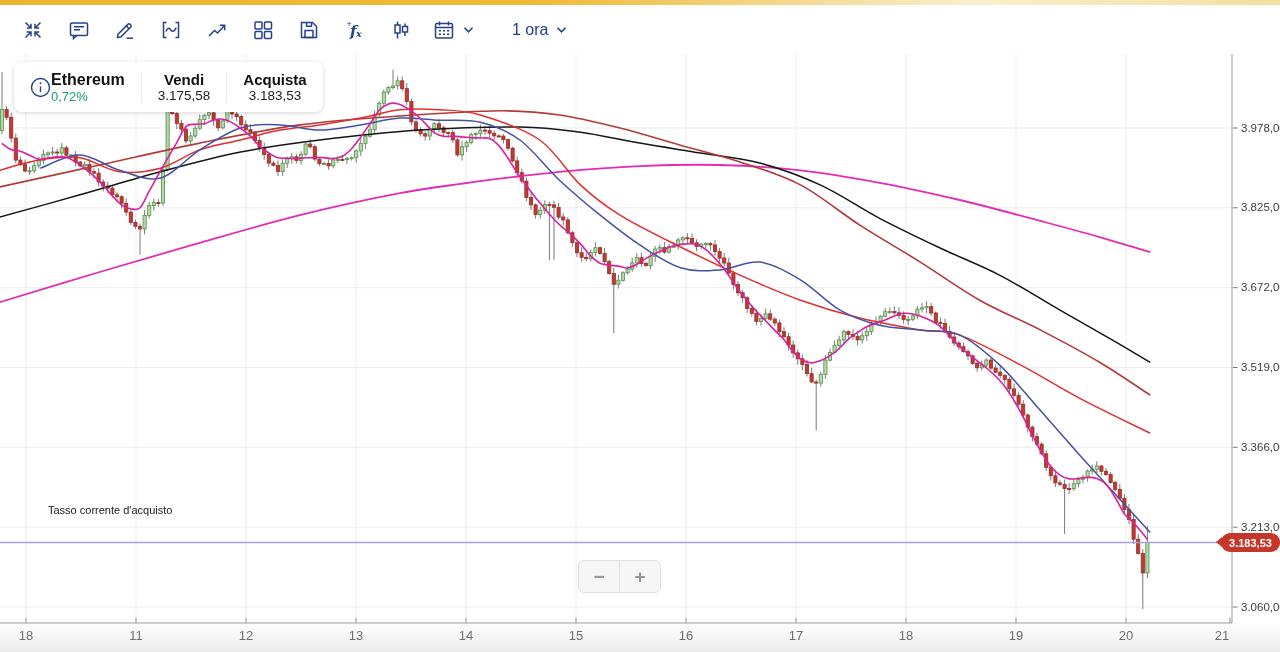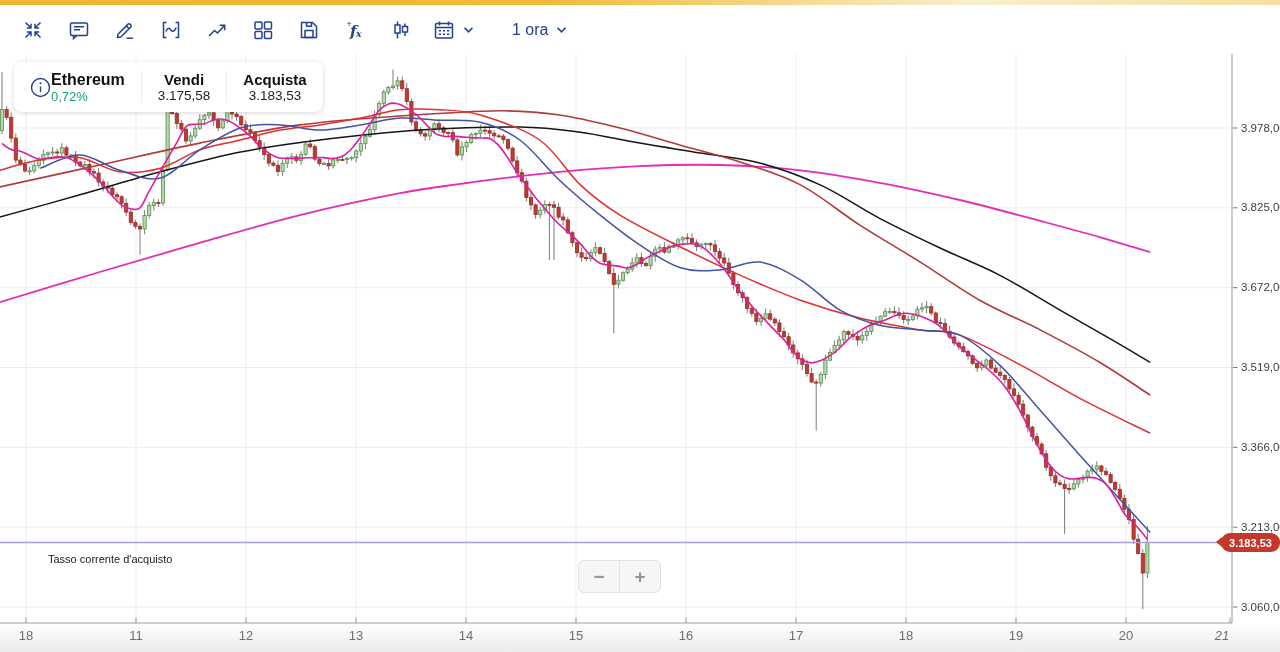--- a/index.html
+++ b/index.html
@@ -700,21 +700,21 @@
     <div class="xlab" style="left: 121px;">11</div>
     <div class="xlab" style="left: 231px;">12</div>
     <div class="xlab" style="left: 341px;">13</div>
     <div class="xlab" style="left: 451px;">14</div>
     <div class="xlab" style="left: 561px;">15</div>
     <div class="xlab" style="left: 671px;">16</div>
     <div class="xlab" style="left: 781px;">17</div>
     <div class="xlab" style="left: 891px;">18</div>
     <div class="xlab" style="left: 1001px;">19</div>
     <div class="xlab" style="left: 1111px;">20</div>
-    <div class="xlab" style="left: 1207px; font-style: italic;">21</div>
+    <div class="xlab" style="left: 1207px;">21</div>
   </div>
 
 <div class="instrument-card">
   <div class="ic-left">
     <svg width="21" height="21" viewBox="0 0 21 21" fill="none" stroke="#26418c" stroke-width="1.4">
       <circle cx="10.5" cy="10.5" r="9"></circle>
         <line x1="10.5" y1="9.5" x2="10.5" y2="15"></line>
         <circle cx="10.5" cy="6.3" r="1" fill="#26418c" stroke="none"></circle>
     </svg>
     <div>
@@ -727,21 +727,21 @@
     <div class="ic-label">Vendi</div>
     <div class="ic-val">3.175,58</div>
   </div>
   <div class="ic-div"></div>
   <div class="ic-col">
     <div class="ic-label">Acquista</div>
     <div class="ic-val">3.183,53</div>
   </div>
 </div>
 
-<div class="rate-label" style="top: 553px;">Tasso corrente d'acquisto</div>
+<div class="rate-label" style="top: 504px;">Tasso corrente d'acquisto</div>
 <div class="price-tag" style="top: 533.044px;">
   <span>3.183,53</span>
 </div>
 
 <div class="zoom-ctrl">
   <button>−</button>
   <button>+</button>
 </div>
 
 </body></html>

